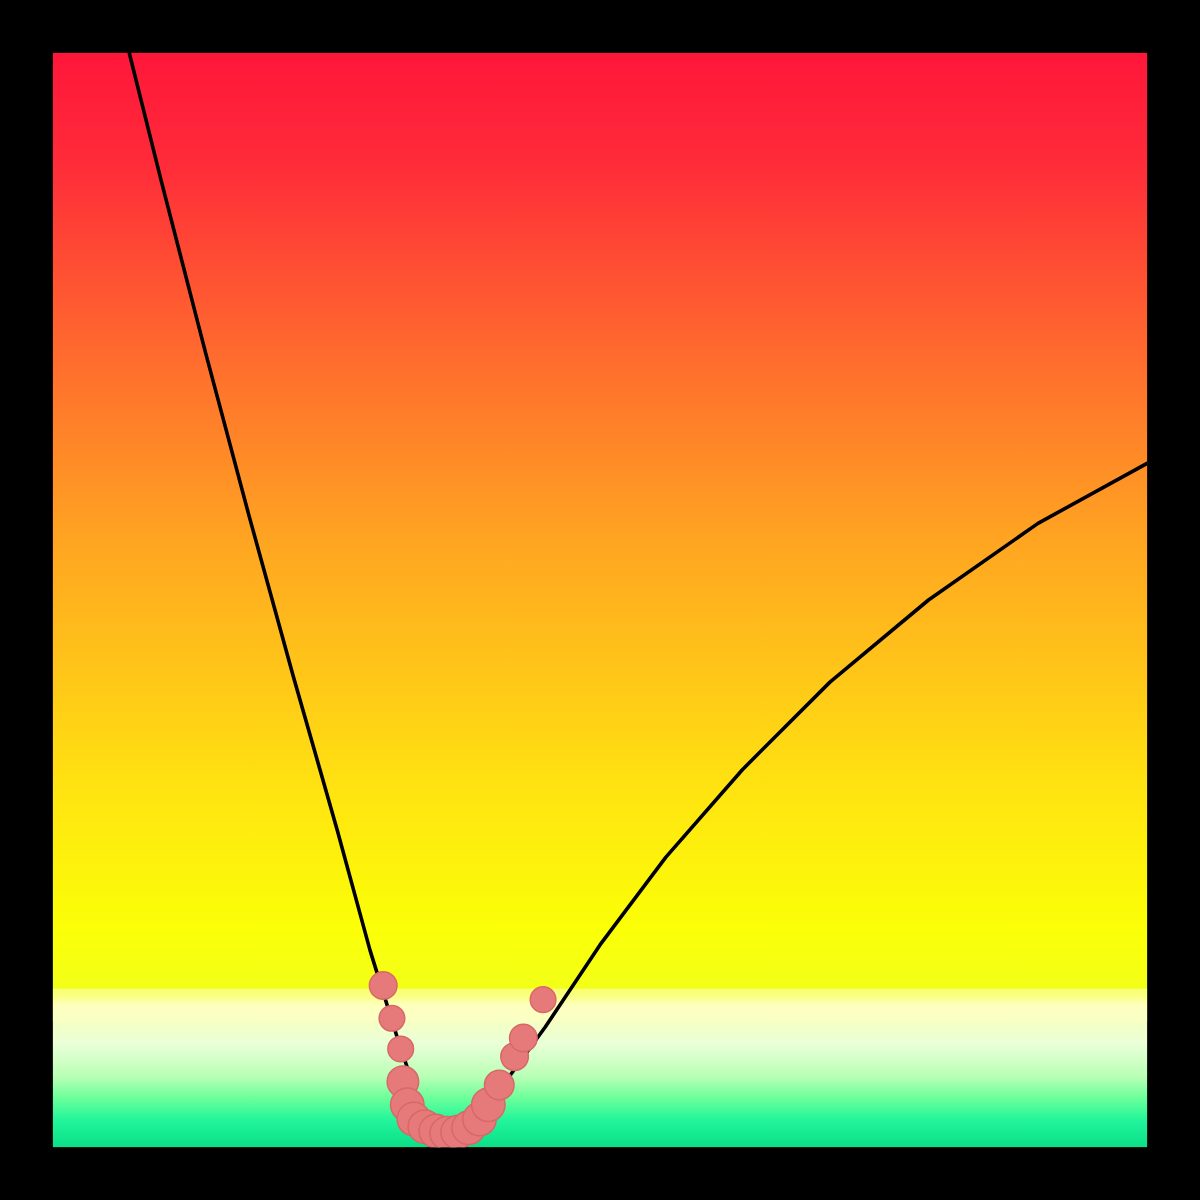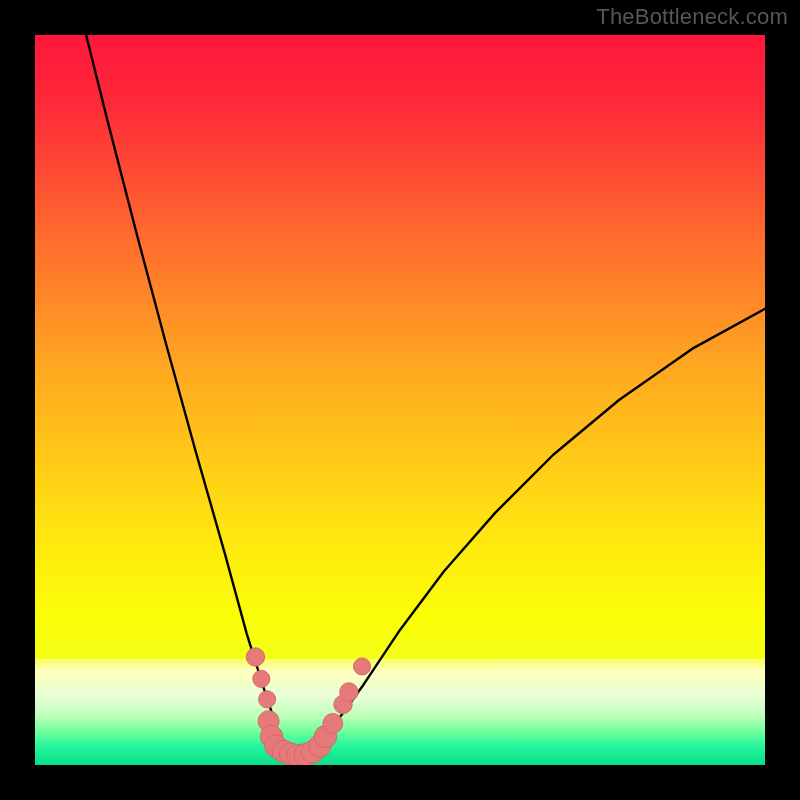--- a/index.html
+++ b/index.html
@@ -28,21 +28,20 @@
     width: 730px;
     height: 730px;
     overflow: hidden;
   }
   .plot svg { display: block; }
 </style>
 </head>
 <body>
 <div class="frame">
 
-  <div class="watermark">TheBottleneck.com</div>
 
   <div class="plot">
     <svg id="plot-svg" width="730" height="730" viewBox="0 0 730 730" preserveAspectRatio="none">
         <defs>
           <linearGradient id="bg" x1="0" y1="0" x2="0" y2="1">
             <stop offset="0%" stop-color="#ff163a"></stop>
             <stop offset="10%" stop-color="#ff2b39"></stop>
             <stop offset="25%" stop-color="#ff6230"></stop>
             <stop offset="45%" stop-color="#ffa621"></stop>
             <stop offset="68%" stop-color="#ffe510"></stop>

